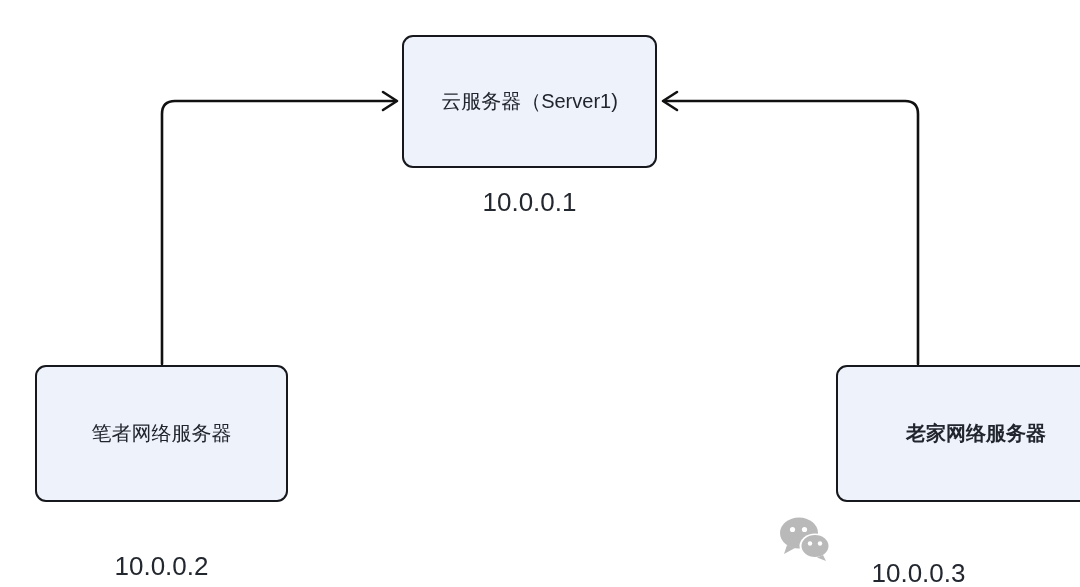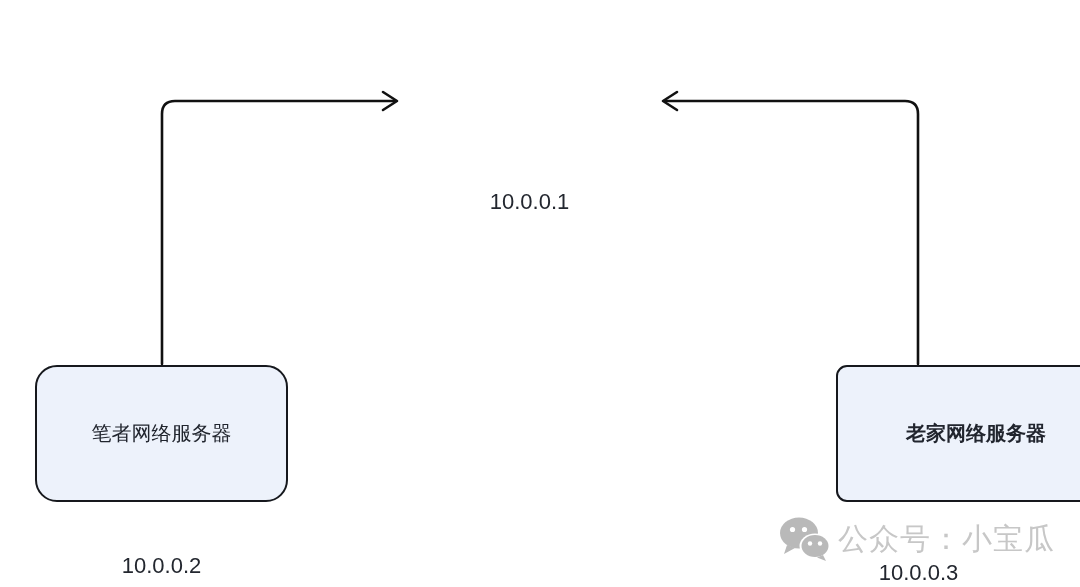--- a/index.html
+++ b/index.html
@@ -33,27 +33,27 @@
     flex-direction: column;
     align-items: center;
     justify-content: center;
     text-align: center;
     color: #21252e;
     font-size: 20px;
     line-height: 29px;
     z-index: 2;
   }
   .node-server1 { left: 402px; top: 35px;  width: 255px; height: 133px; }
-  .node-client1 { left: 35px;  top: 365px; width: 253px; height: 137px; border-radius: 22px; }
+  .node-client1 { left: 35px;  top: 365px; width: 253px; height: 137px; }
   .node-client2 { left: 836px; top: 365px; width: 280px; height: 137px; font-weight: bold; }
   .ip-label {
     position: absolute;
     text-align: center;
     color: #23272f;
-    font-size: 22px;
+    font-size: 26px;
     line-height: 32px;
     z-index: 3;
   }
   .ip-server1 { left: 402px; top: 186px; width: 255px; }
   .ip-client1 { left: 35px;  top: 521px; width: 253px; margin-top: 29px; }
   .ip-client2 { left: 792px; top: 521px; width: 253px; margin-top: 36px; }
   .watermark {
     position: absolute;
     left: 779px;
     top: 517px;
@@ -76,20 +76,23 @@
 
 <div class="canvas">
 
   <svg class="edges" viewBox="0 0 1080 587" fill="none" stroke="#111111" stroke-width="2.6" stroke-linecap="round" stroke-linejoin="round">
     <path d="M 162 364 L 162 114 Q 162 101 175 101 L 395 101"></path>
     <path d="M 383 92 L 397 101 L 383 110"></path>
     <path d="M 918 364 L 918 114 Q 918 101 905 101 L 665 101"></path>
     <path d="M 677 92 L 663 101 L 677 110"></path>
   </svg>
 
+  <div class="node node-server1">
+    <span>云服务器（Server1)</span>
+  </div>
   <div class="ip-label ip-server1">10.0.0.1</div>
 
   <div class="node node-client1">
     <span>笔者网络服务器</span>
   </div>
   <div class="ip-label ip-client1">10.0.0.2</div>
 
   <div class="node node-client2">
     <span>老家网络服务器</span>
   </div>
@@ -102,16 +105,15 @@
       <path d="M 8 28 L 5 37 L 16 31 Z" fill="#b9b9b9"></path>
       <circle cx="13.5" cy="12.5" r="2.6" fill="#ffffff"></circle>
       <circle cx="25.5" cy="12.5" r="2.6" fill="#ffffff"></circle>
 
       <ellipse cx="36" cy="29" rx="15.5" ry="12.5" fill="#ffffff"></ellipse>
       <ellipse cx="36" cy="29" rx="13.5" ry="11" fill="#b9b9b9"></ellipse>
       <path d="M 44 38 L 47 44 L 38 40.5 Z" fill="#b9b9b9"></path>
       <circle cx="31" cy="26.5" r="2.2" fill="#ffffff"></circle>
       <circle cx="41" cy="26.5" r="2.2" fill="#ffffff"></circle>
     </svg>
-    <span class="watermark-text">公众号：小宝瓜</span>
   </div>
 
 </div>
 
 </body></html>

